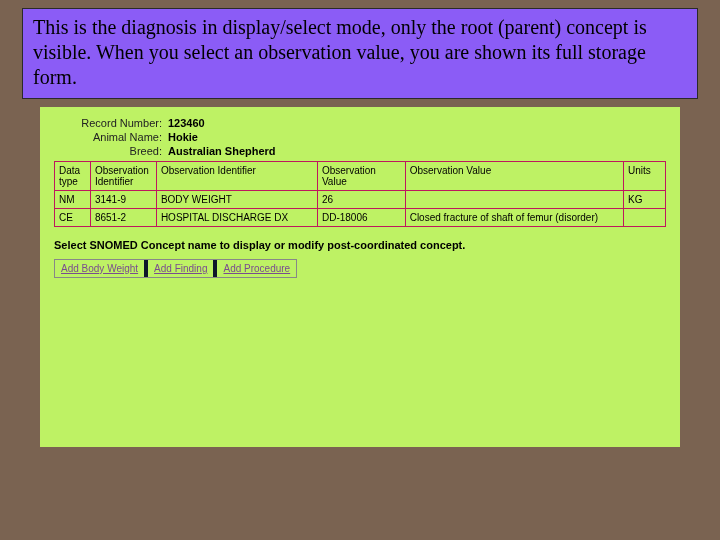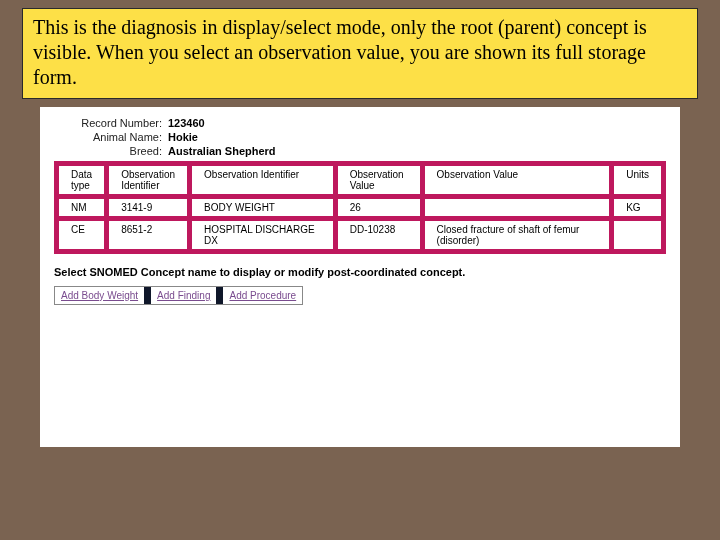--- a/index.html
+++ b/index.html
@@ -5,30 +5,30 @@
   * { box-sizing: border-box; margin: 0; padding: 0; }
   body {
     width: 720px;
     height: 540px;
     background: #7a6351;
     font-family: "Times New Roman", Times, serif;
     overflow: hidden;
   }
   .caption-box {
     margin: 8px 22px 8px 22px;
-    background: #fde047;
+    background: #8b5cf6;
     border: 1px solid #2a2a2a;
     padding: 6px 10px 8px 10px;
     font-size: 20px;
     line-height: 1.25;
     color: #000;
   }
   .panel {
     margin: 0 40px 0 40px;
-    background: #ffffff;
+    background: #bef264;
     padding: 10px 14px 22px 14px;
     font-family: Verdana, Geneva, Tahoma, sans-serif;
     font-size: 11px;
     color: #000;
     height: 340px;
   }
   .meta-block { margin-left: 6px; margin-bottom: 4px; }
   .meta-row {
     display: flex;
     align-items: baseline;
@@ -61,22 +61,22 @@
     font-size: 11px;
     margin: 4px 0 8px 0;
   }
   table.obs {
     border-collapse: collapse;
     width: 100%;
     font-size: 10px;
     color: #000;
   }
   table.obs th, table.obs td {
-    border: 5px solid #be185d;
-    padding: 3px 12px;
+    border: 1px solid #be185d;
+    padding: 3px 4px;
     text-align: left;
     vertical-align: top;
     font-weight: normal;
   }
   table.obs th { font-weight: normal; }
   table.obs .col-dt   { width: 36px; }
   table.obs .col-oid  { width: 66px; }
   table.obs .col-oidn { width: 162px; }
   table.obs .col-ov   { width: 88px; }
   table.obs .col-ovn  { width: 220px; }
@@ -84,21 +84,21 @@
   .post-instr {
     font-weight: bold;
     font-size: 11px;
     margin: 12px 0 8px 0;
   }
   .action-row {
     display: inline-flex;
     border: 1px solid #888;
   }
   .action-row .action-cell {
-    border-left: 7px solid #0f172a;
+    border-left: 4px solid #0f172a;
     padding: 3px 6px;
     font-size: 10px;
   }
   .action-row .action-cell:first-child { border-left: none; }
   .action-row a {
     color: #7a4c8f;
     text-decoration: underline;
   }
 </style>
 </head>
@@ -144,21 +144,21 @@
         <td>3141-9</td>
         <td>BODY WEIGHT</td>
         <td>26</td>
         <td></td>
         <td>KG</td>
       </tr>
       <tr>
         <td>CE</td>
         <td>8651-2</td>
         <td>HOSPITAL DISCHARGE DX</td>
-        <td>DD-10238</td>
+        <td>DD-18006</td>
         <td>Closed fracture of shaft of femur (disorder)</td>
         <td></td>
       </tr>
     </tbody>
   </table>
 
   <div class="post-instr">Select SNOMED Concept name to display or modify post-coordinated concept.</div>
 
   <div class="action-row">
     <div class="action-cell">

